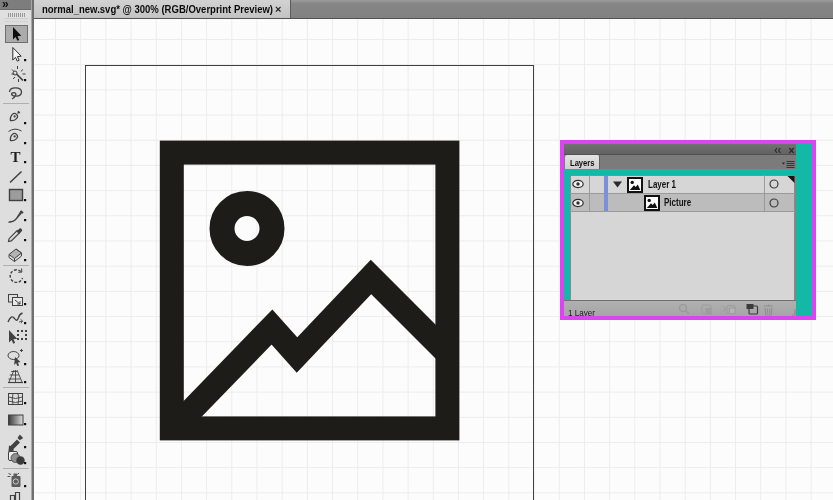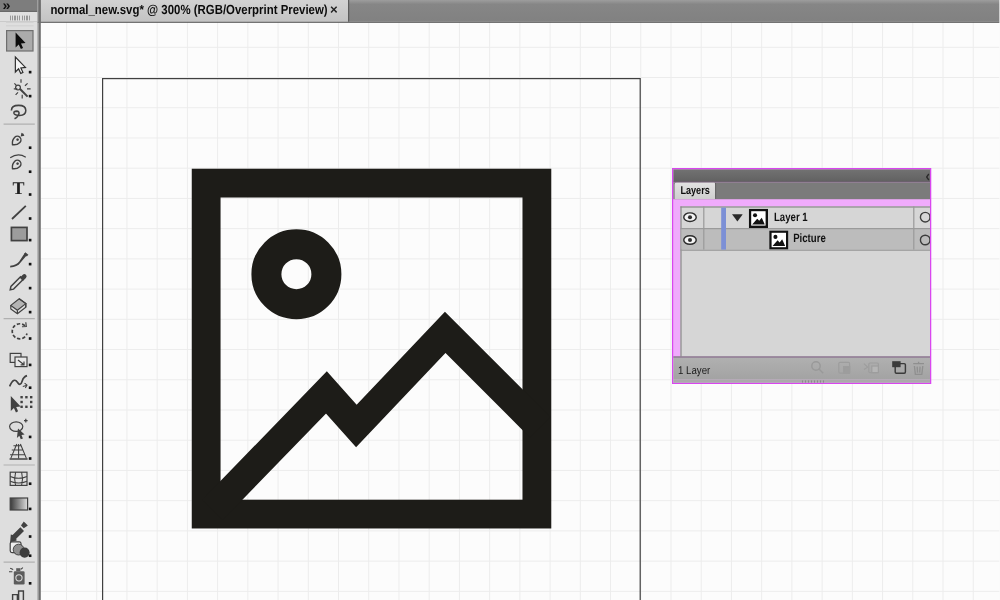--- a/index.html
+++ b/index.html
@@ -160,21 +160,21 @@
 
   <rect x="11.5" y="458" width="9" height="11" rx="1" fill="#5c5c5c"></rect>
   <rect x="13.5" y="455.5" width="3.5" height="2.5" fill="#5c5c5c"></rect>
   <circle cx="15.8" cy="463.5" r="2.6" fill="none" stroke="#d8d8d8" stroke-width="0.9"></circle>
   <path d="M8.5,455.5 l2.5,1 m-3.5,2 l2.8,0 m8.8,-3.5 l-1.8,1.5" stroke="#414141" fill="none" stroke-width="0.9"></path>
   <rect x="24" y="467" width="2.2" height="2.2" fill="#111"></rect>
 
   <path d="M10.5,482 l0,-4.5 4,0 0,4.5 m1,0 l0,-7.5 4,0 0,7.5" fill="none" stroke="#414141" stroke-width="1.2"></path>
 </svg>
 
-<div class="abs" id="panel" style="left:560px;top:140px;width:216px;height:179.5px;background:#f0abfc;border:1px solid #d946ef;box-sizing:border-box;overflow:hidden;">
+<div class="abs" id="panel" style="left:560px;top:140px;width:256px;height:179.5px;background:#14b8a6;border:4px solid #d946ef;box-sizing:border-box;overflow:hidden;">
 
   <div class="abs" style="left:0;top:0;width:232px;height:11px;background:linear-gradient(#727272,#626262);border-bottom:1px solid #515151;box-sizing:border-box;"></div>
   <svg class="abs" style="left:210px;top:2.5px;" width="21" height="7" viewBox="0 0 21 7">
     <path d="M3,1 L1.2,3.5 L3,6 M6.3,1 L4.5,3.5 L6.3,6" stroke="#2a2a2a" stroke-width="1.1" fill="none"></path>
     <path d="M15.3,1 L19.7,6 M19.7,1 L15.3,6" stroke="#2a2a2a" stroke-width="1.2" fill="none"></path>
   </svg>
 
   <div class="abs" style="left:0;top:11px;width:232px;height:13.5px;background:#7b7b7b;"></div>
   <div class="abs" style="left:0.5px;top:11px;width:35px;height:13.5px;background:linear-gradient(#e2e2e2,#cfcfcf);border-right:1px solid #5e5e5e;border-radius:2px 2px 0 0;box-sizing:border-box;"></div>
   <div class="abs" style="left:6px;top:13px;font-size:9.5px;font-weight:bold;color:#0d0d0d;transform:scaleX(0.8);transform-origin:0 0;">Layers</div>

